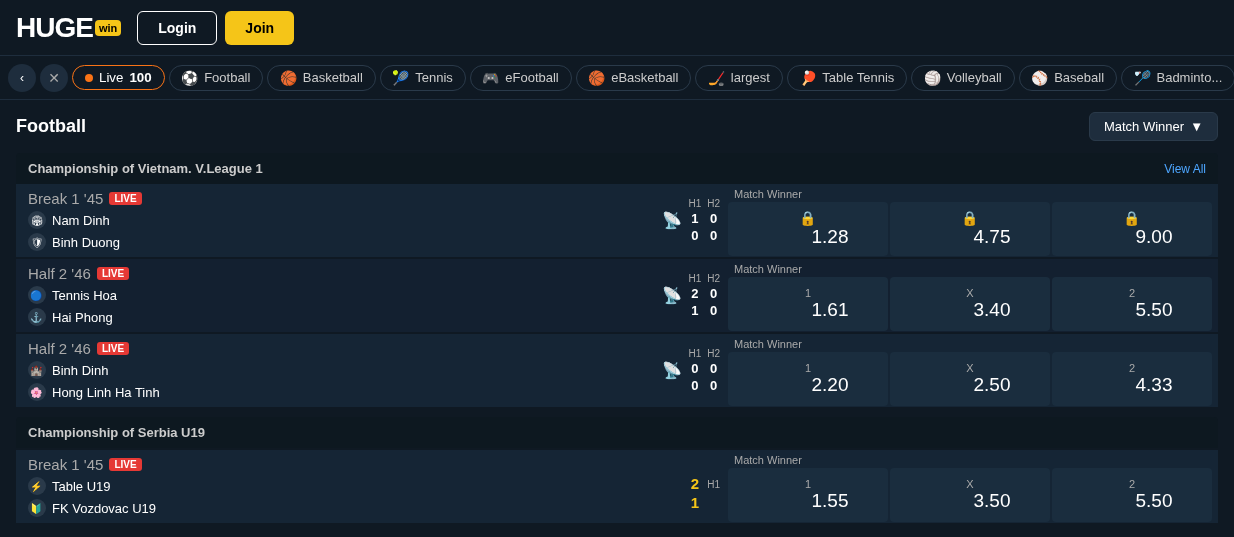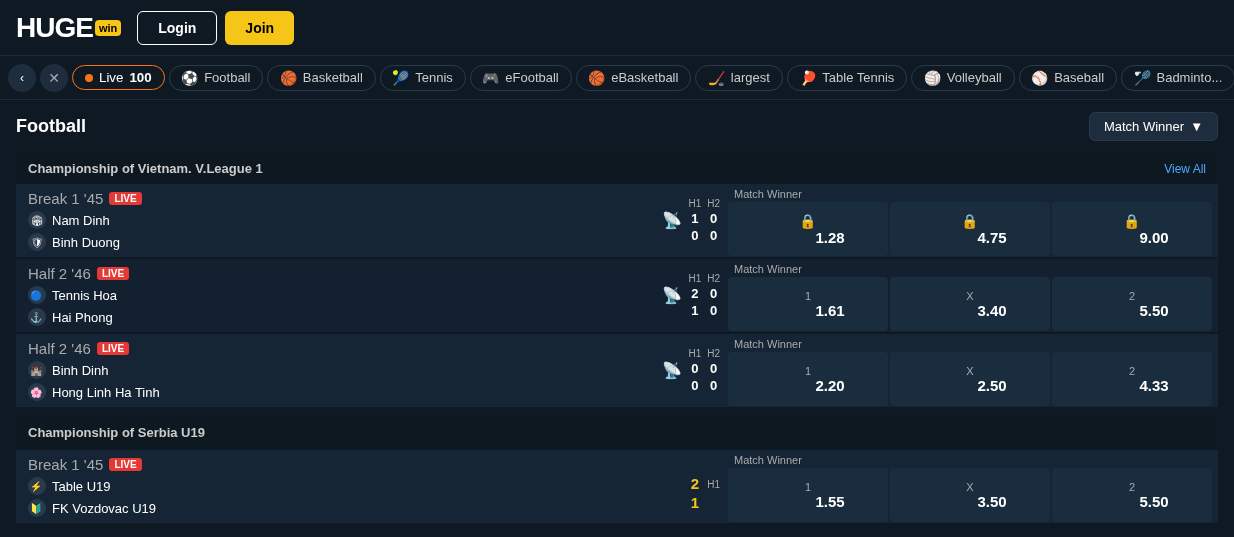--- a/index.html
+++ b/index.html
@@ -175,21 +175,21 @@
       border-radius: 4px;
       display: flex;
       flex-direction: column;
       align-items: center;
       justify-content: center;
       padding: 8px 4px;
       cursor: pointer;
       min-height: 54px;
     }
     .odd-sublabel { font-size: 11px; color: #aaa; }
-    .odd-value { font-size: 15px; font-weight: 700; color: #fff; margin-left: 44px; }
+    .odd-value { font-size: 19px; font-weight: 400; color: #fff; margin-left: 44px; }
     .lock-icon { color: #aaa; font-size: 14px; }
 
     
     .match-row-container {
       background: #132030;
       margin-bottom: 2px;
     }
     .match-status-line { display: flex; align-items: center; gap: 6px; margin-bottom: 4px; }
     .match-teams { display: flex; flex-direction: column; gap: 4px; }
 

